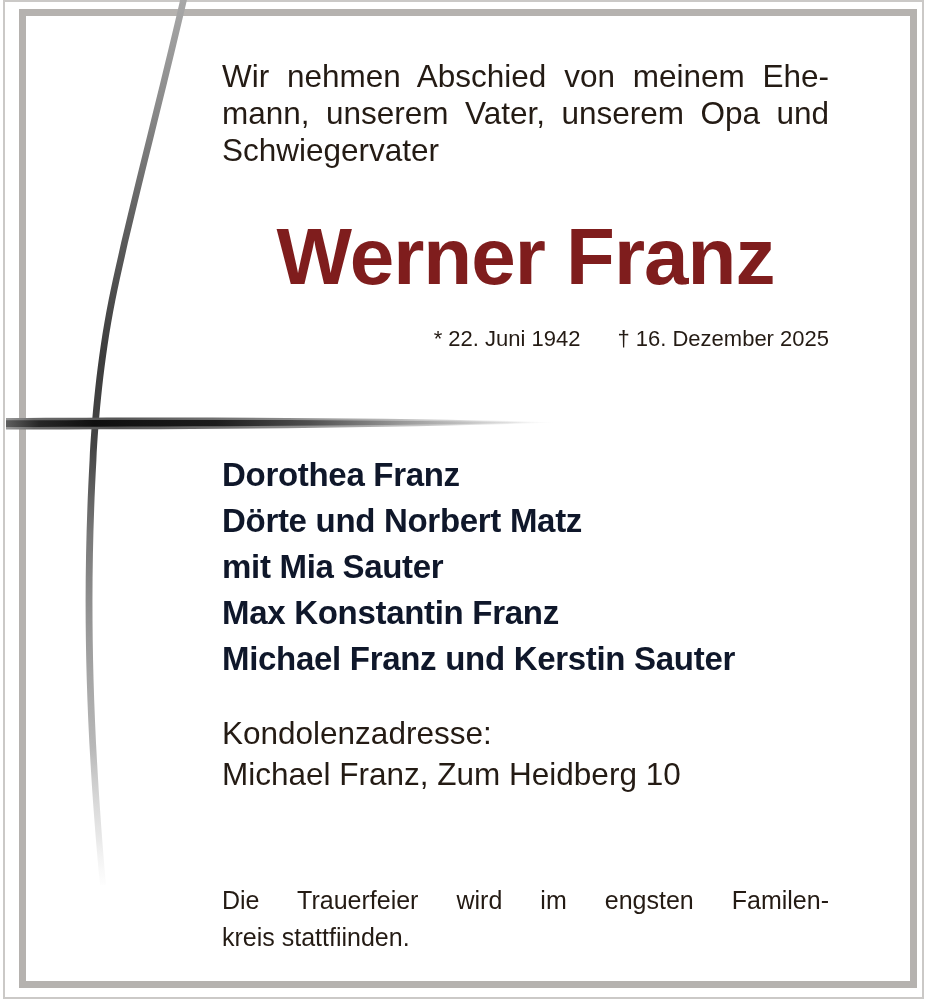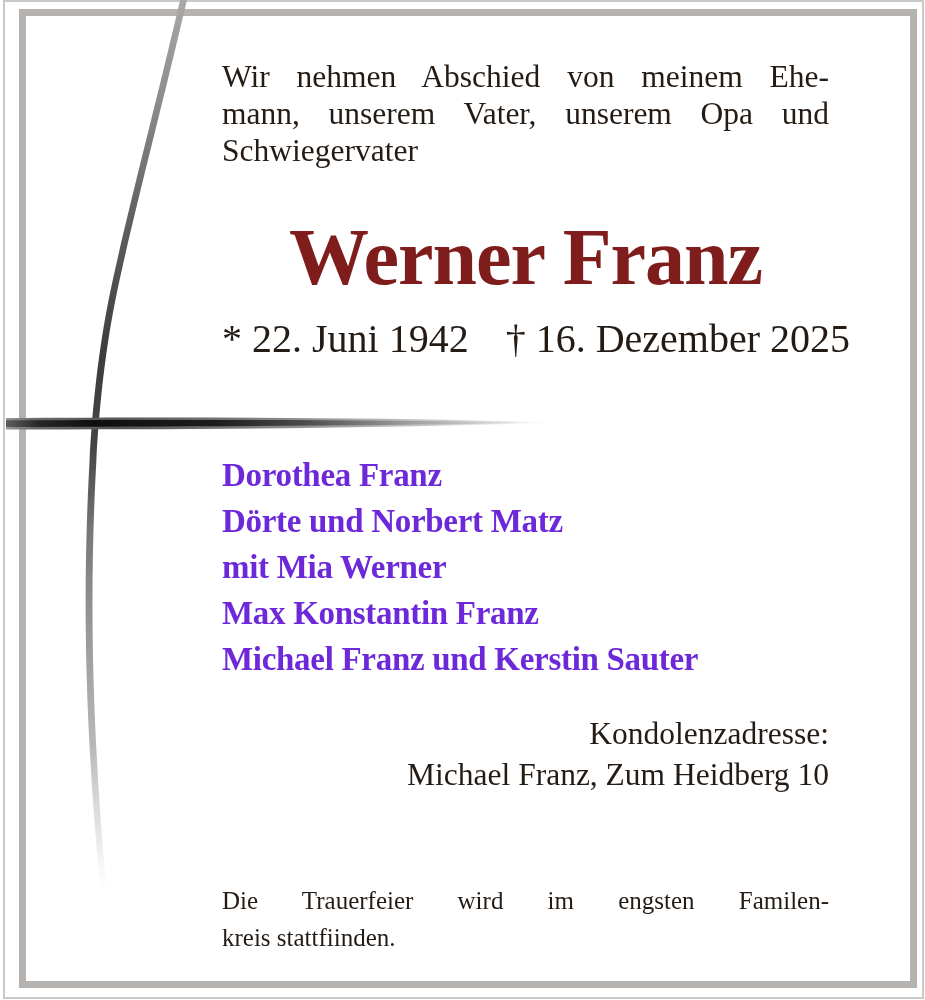--- a/index.html
+++ b/index.html
@@ -1,21 +1,21 @@
 <!DOCTYPE html>
 <html><head>
 <meta charset="utf-8">
 <style>
   html,body{margin:0;padding:0;background:#ffffff;}
   .page{
     position:relative;
     width:925px;height:1000px;
     background:#ffffff;
     overflow:hidden;
-    font-family:Liberation Serif, serif;
+    font-family:Liberation Sans, sans-serif;
     color:#241b14;
   }
   .frame-outer{
     position:absolute;left:3px;top:0;right:1px;bottom:1px;
     border:2px solid #cbc9c7;
     pointer-events:none;
   }
   .frame-inner{
     position:absolute;left:19px;top:9px;right:8px;bottom:12px;
     border:7px solid #b5b2af;
@@ -30,31 +30,31 @@
   .jline{text-align:justify;text-align-last:justify;}
   .name{
     position:absolute;left:222px;top:217px;width:607px;
     margin:0;text-align:center;
     font-size:80px;font-weight:bold;line-height:1;
     letter-spacing:-1px;white-space:nowrap;
     color:#7f1d1d;
   }
   .dates{
     position:absolute;left:222px;top:320px;width:607px;
-    text-align:left;font-size:40px;line-height:38px;white-space:nowrap;
+    text-align:right;font-size:22px;line-height:38px;white-space:nowrap;
   }
   .dates .death{margin-left:37px;}
   .mourners{
     position:absolute;left:222px;top:452px;width:607px;
     font-size:33px;font-weight:bold;line-height:46px;letter-spacing:-0.3px;
-    color:#6d28d9;
+    color:#0f172a;
   }
   .condolence{
     position:absolute;left:222px;top:713px;width:607px;
-    font-size:31.5px;line-height:41px;text-align:right;
+    font-size:31.5px;line-height:41px;
   }
   .closing{
     position:absolute;left:222px;top:850px;width:607px;
     font-size:25px;line-height:37px;margin-top:32px;
   }
 </style>
 </head>
 <body>
 
 <div class="page">
@@ -122,21 +122,21 @@
 
     <h1 class="name">Werner Franz</h1>
 
     <div class="dates">
       <span class="birth">* 22. Juni 1942</span><span class="death">† 16. Dezember 2025</span>
     </div>
 
     <div class="mourners">
       <div>Dorothea Franz</div>
       <div>Dörte und Norbert Matz</div>
-      <div>mit Mia Werner</div>
+      <div>mit Mia Sauter</div>
       <div>Max Konstantin Franz</div>
       <div>Michael Franz und Kerstin Sauter</div>
     </div>
 
     <div class="condolence">
       <div>Kondolenzadresse:</div>
       <div>Michael Franz, Zum Heidberg 10</div>
     </div>
 
     <div class="closing">

